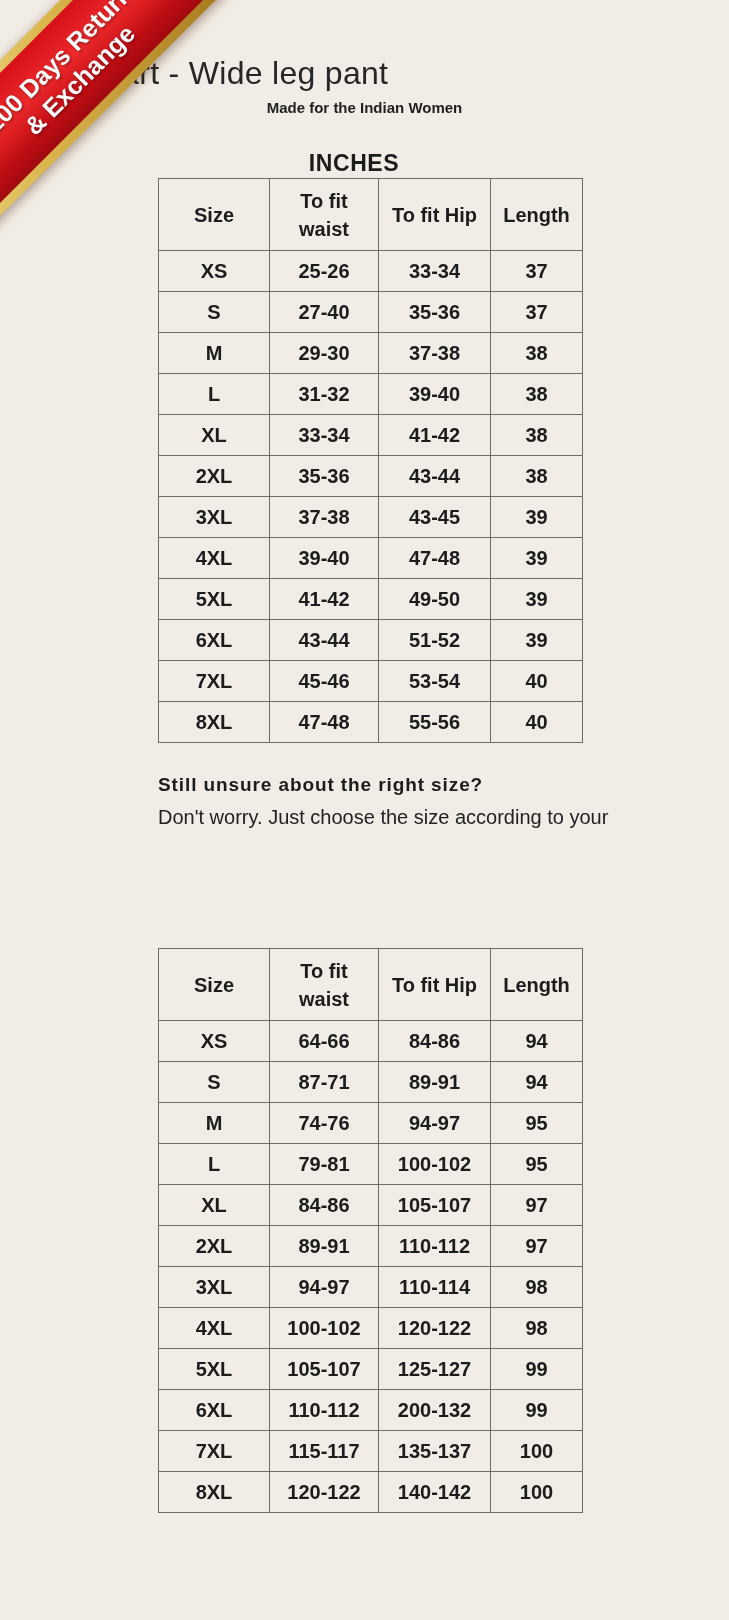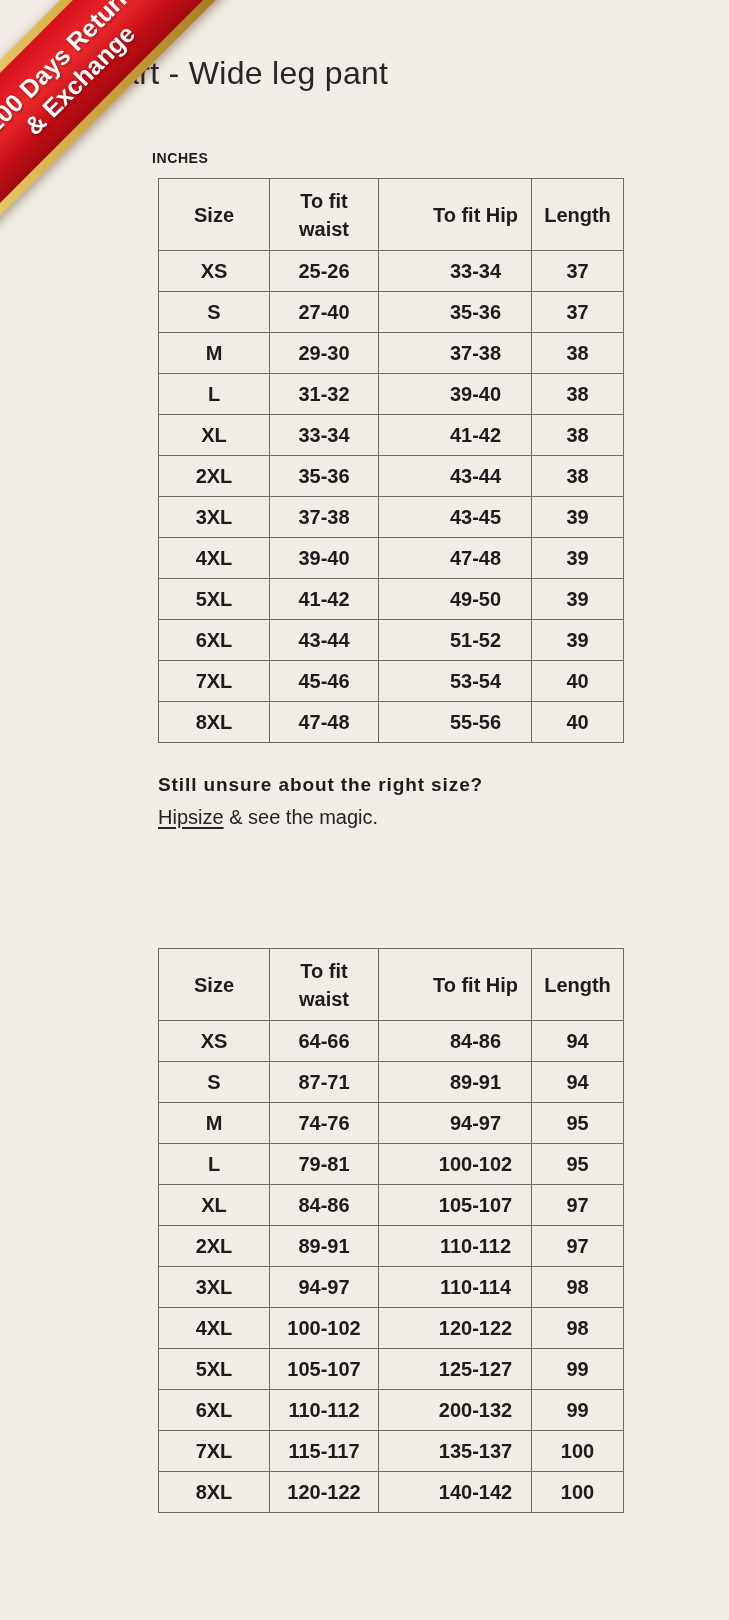--- a/index.html
+++ b/index.html
@@ -37,42 +37,42 @@
   .title {
     position:absolute; top:48px; left:0; width:100%;
     text-align:left; font-size:32px; font-weight:400; color:#262626;
     letter-spacing:.3px; margin:7px;
   }
   .subtitle {
     position:absolute; top:99px; left:0; width:100%;
     text-align:center; font-size:15px; font-weight:bold; color:#1f1f1f;
   }
   .section-title {
-    position:absolute; left:152px; width:420px;
-    text-align:left; font-size:14px; font-weight:bold; letter-spacing:.6px;
+    position:absolute; left:144px; width:420px;
+    text-align:center; font-size:23px; font-weight:bold; letter-spacing:.6px;
   }
   .section-title.inches { top:150px; }
   .section-title.cm     { top:918px; }
 
   
   table.size-table {
     position:absolute; left:158px; width:420px;
     border-collapse:collapse; table-layout:fixed;
   }
   table.t1 { top:178px; }
   table.t2 { top:948px; }
   .size-table th, .size-table td {
     border:1px solid #6f6a62; text-align:center; vertical-align:middle;
     font-weight:bold; color:#1c1c1c; padding:0; overflow:hidden;
   }
   .size-table th { height:71px; font-size:20px; white-space:pre-line; line-height:1.4; }
   .size-table td { height:40px; font-size:20px; }
   .size-table th:nth-child(1), .size-table td:nth-child(1) { width:110px; }
   .size-table th:nth-child(2), .size-table td:nth-child(2) { width:108px; }
-  .size-table th:nth-child(3), .size-table td:nth-child(3) { width:111px;padding-left:41px; }
+  .size-table th:nth-child(3), .size-table td:nth-child(3) { width:111px; }
   .size-table th:nth-child(4), .size-table td:nth-child(4) { width:91px; }
 
   
   .note { position:absolute; left:158px; top:772px; width:470px; }
   .note-heading {
     font-size:19px; font-weight:bold; letter-spacing:.9px; line-height:25px;
     margin-bottom:5px;
   }
   .note-line { font-size:20px; line-height:31px; color:#222222; }
   .hip-underline { text-decoration:underline; text-underline-offset:3px; }
@@ -87,20 +87,21 @@
       <div class="ribbon-red">
         <div class="ribbon-text">
           <span>100 Days Return</span>
           <span>&amp; Exchange</span>
         </div>
       </div>
     </div>
   </div>
 
   <h1 class="title">Size Chart - Wide leg pant</h1>
+  <div class="subtitle">Made for the Indian Women</div>
 
   <div class="section-title inches">INCHES</div>
   <table class="size-table t1">
       <thead>
         <tr>
           <th>Size</th>
           <th>To fit
 waist</th>
           <th>To fit Hip</th>
           <th>Length</th>
@@ -177,21 +178,21 @@
           <td>8XL</td>
           <td>47-48</td>
           <td>55-56</td>
           <td>40</td>
         </tr>
       </tbody>
     </table>
 
   <div class="note">
     <div class="note-heading">Still unsure about the right size?</div>
-    <div class="note-line"><span class="hip-underline">Hipsize</span><span> &amp; see the magic.</span></div>
+    <div class="note-line">Don't worry. Just choose the size according to your</div>
   </div>
 
   <table class="size-table t2">
       <thead>
         <tr>
           <th>Size</th>
           <th>To fit
 waist</th>
           <th>To fit Hip</th>
           <th>Length</th>

